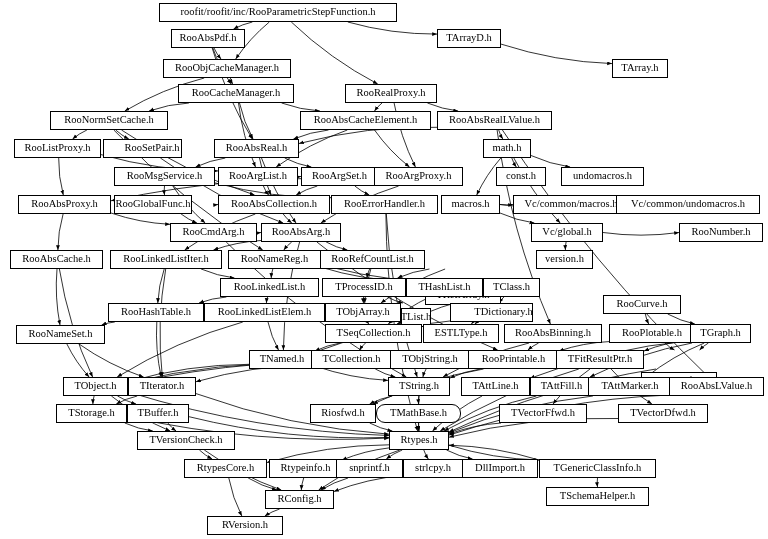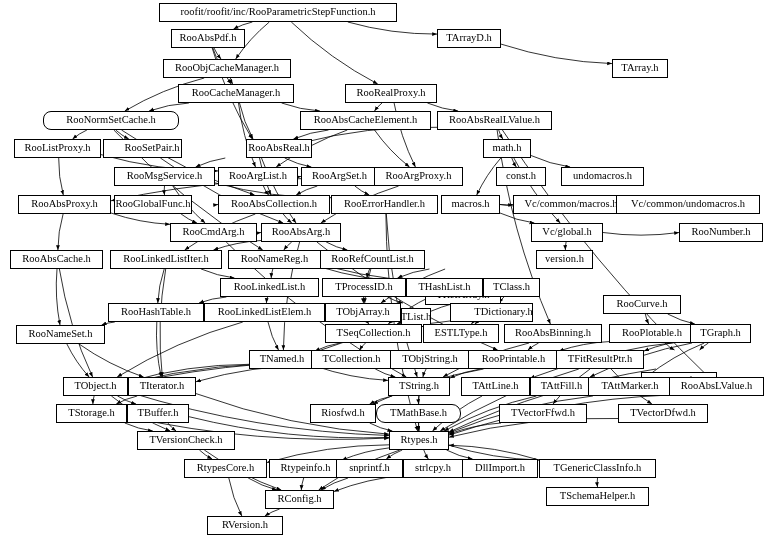--- a/index.html
+++ b/index.html
@@ -221,26 +221,26 @@
       </g>
   </svg>
   <div id="nodes">
       <div class="node root" style="left: 159px; top: 3px; width: 238px;">roofit/roofit/inc/RooParametricStepFunction.h</div>
       <div class="node" style="left: 171px; top: 29px; width: 74px;">RooAbsPdf.h</div>
       <div class="node" style="left: 437px; top: 29px; width: 64px;">TArrayD.h</div>
       <div class="node" style="left: 163px; top: 59px; width: 128px;">RooObjCacheManager.h</div>
       <div class="node" style="left: 612px; top: 59px; width: 56px;">TArray.h</div>
       <div class="node" style="left: 178px; top: 84px; width: 116px;">RooCacheManager.h</div>
       <div class="node" style="left: 345px; top: 84px; width: 92px;">RooRealProxy.h</div>
-      <div class="node" style="left: 43px; top: 111px; width: 136px; border-radius: 8px;">RooNormSetCache.h</div>
+      <div class="node" style="left: 50px; top: 111px; width: 118px;">RooNormSetCache.h</div>
       <div class="node" style="left: 300px; top: 111px; width: 131px;">RooAbsCacheElement.h</div>
       <div class="node" style="left: 437px; top: 111px; width: 115px;">RooAbsRealLValue.h</div>
       <div class="node" style="left: 14px; top: 139px; width: 87px;">RooListProxy.h</div>
       <div class="node" style="left: 103px; top: 139px; width: 79px; padding-left: 23px;">RooSetPair.h</div>
-      <div class="node" style="left: 214px; top: 139px; width: 66px; margin-left: 32px;">RooAbsReal.h</div>
+      <div class="node" style="left: 214px; top: 139px; width: 85px;">RooAbsReal.h</div>
       <div class="node" style="left: 483px; top: 139px; width: 48px;">math.h</div>
       <div class="node" style="left: 114px; top: 167px; width: 101px;">RooMsgService.h</div>
       <div class="node" style="left: 218px; top: 167px; width: 80px;">RooArgList.h</div>
       <div class="node" style="left: 301px; top: 167px; width: 77px;">RooArgSet.h</div>
       <div class="node" style="left: 374px; top: 167px; width: 89px;">RooArgProxy.h</div>
       <div class="node" style="left: 496px; top: 167px; width: 50px;">const.h</div>
       <div class="node" style="left: 561px; top: 167px; width: 83px;">undomacros.h</div>
       <div class="node" style="left: 18px; top: 195px; width: 93px;">RooAbsProxy.h</div>
       <div class="node" style="left: 114px; top: 195px; width: 78px;">RooGlobalFunc.h</div>
       <div class="node" style="left: 218px; top: 195px; width: 112px;">RooAbsCollection.h</div>

